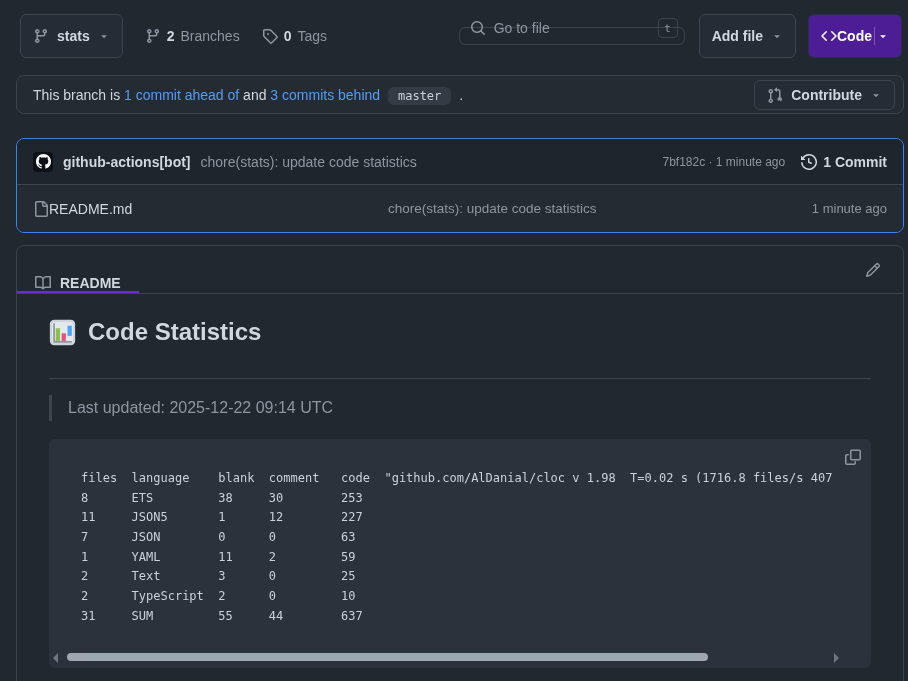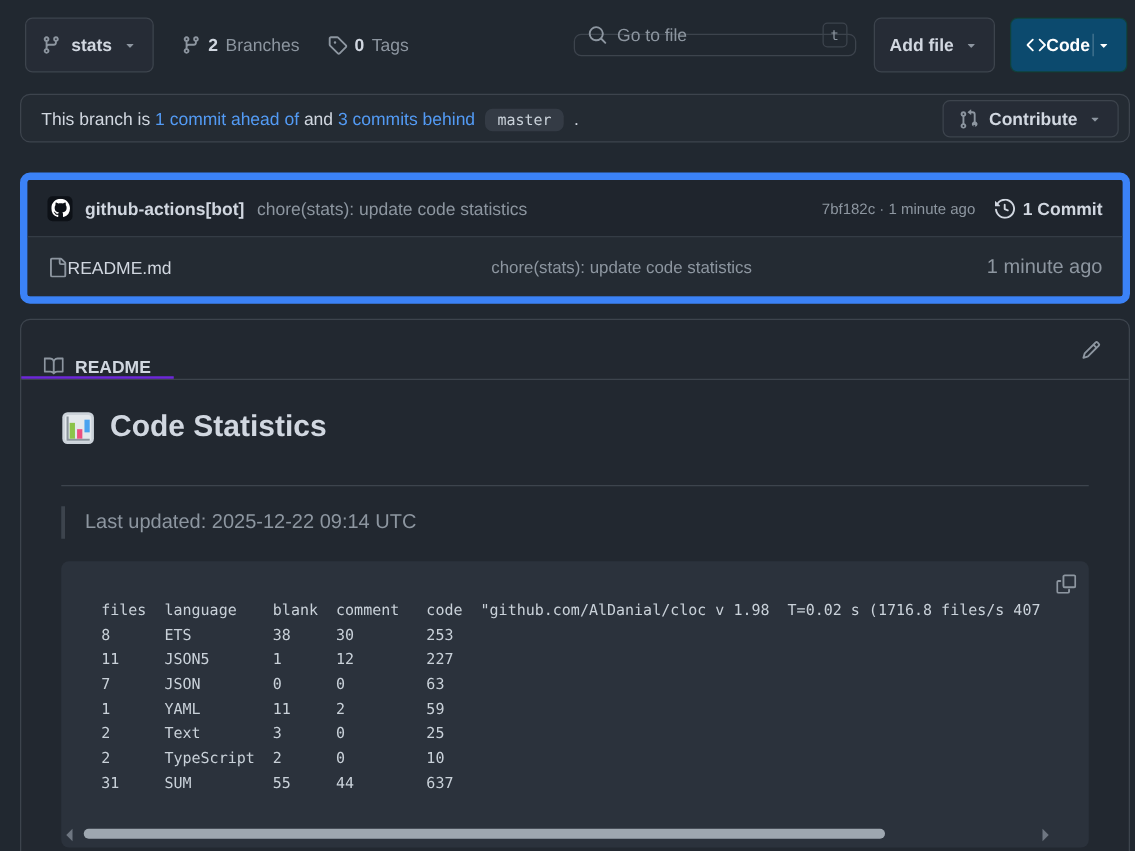--- a/index.html
+++ b/index.html
@@ -28,60 +28,60 @@
     width:226px; height:16px; padding:0 6px 16px 10px;
     border:1px solid #3d444d; border-radius:6px; color:#8d96a0; cursor:text;
   }
   .kbd {
     margin-left:auto; width:20px; height:20px; border:1px solid #3d444d; border-radius:4px;
     font-family:"DejaVu Sans Mono", monospace; font-size:11px; color:#8d96a0;
     display:flex; align-items:center; justify-content:center;
   }
   .btn-addfile { margin-left:14px; }
   .btn-code {
-    margin-left:12px; background:#0c4a6e; border:1px solid rgba(20,60,25,.6); color:#ffffff; gap:0;
+    margin-left:12px; background:#4c1d95; border:1px solid rgba(20,60,25,.6); color:#ffffff; gap:0;
   }
   .btn-code .split { width:1px; height:18px; background:rgba(255,255,255,.25); margin:0 2px; }
 
   
   .banner {
     display:flex; align-items:center;
     margin:23px 4px 0 16px; height:39px;
     background:#242b33; border:1px solid #3d444d; border-radius:8px;
     padding:0 8px 0 16px;
   }
   .banner a { color:#539bf5; text-decoration:none; cursor:pointer; }
   .badge-branch {
     font-family:"DejaVu Sans Mono", monospace; font-size:12px;
     background:#343b45; color:#c9d1d9; border-radius:6px; padding:2px 10px; margin:0 4px;
   }
   .btn-contribute { margin-left:auto; height:30px; font-weight:700; }
 
   
-  .files-box { margin:24px 4px 0 16px; border:6px solid #3b82f6; border-radius:8px; overflow:hidden; }
+  .files-box { margin:24px 4px 0 16px; border:1px solid #3b82f6; border-radius:8px; overflow:hidden; }
   .commit-bar {
     height:46px; background:#1f252d; border-bottom:1px solid #3d444d;
     display:flex; align-items:center; padding:0 16px; gap:10px;
   }
   .avatar {
     width:20px; height:20px; border-radius:4px; background:#0d1117;
     display:flex; align-items:center; justify-content:center; cursor:pointer;
   }
   .commit-author { font-weight:700; cursor:pointer; }
   .commit-msg { color:#8d96a0; cursor:pointer; }
   .commit-right { margin-left:auto; display:flex; align-items:center; gap:16px; }
   .sha-time { font-size:12px; color:#8d96a0; cursor:pointer; }
   .commit-count { display:flex; align-items:center; gap:6px; font-weight:700; cursor:pointer; }
   .file-row {
     height:47px; background:#242b33;
     display:grid; grid-template-columns:355px 1fr 110px; align-items:center; padding:0 16px;
   }
   .file-name { display:flex; align-items:center; cursor:pointer; }
   .file-msg { color:#8d96a0; font-size:13.5px; cursor:pointer; }
-  .file-time { color:#8d96a0; font-size:16px; text-align:right; }
+  .file-time { color:#8d96a0; font-size:13px; text-align:right; }
 
   
   .readme-card { margin:12px 4px 0 16px; border:1px solid #3d444d; border-radius:8px; background:#222830; }
   .readme-header { height:48px; display:flex; align-items:stretch; border-bottom:1px solid #3d444d; padding-right:16px; }
   .readme-tab {
     display:flex; align-items:flex-end; gap:9px; padding:0 18px;
     border-bottom:2px solid #6d28d9; font-weight:700; cursor:pointer;
   }
   .pencil-btn { margin-left:auto; align-self:center; color:#8d96a0; cursor:pointer; padding:6px; }
   .md-body { padding:24px 32px 30px 32px; }

